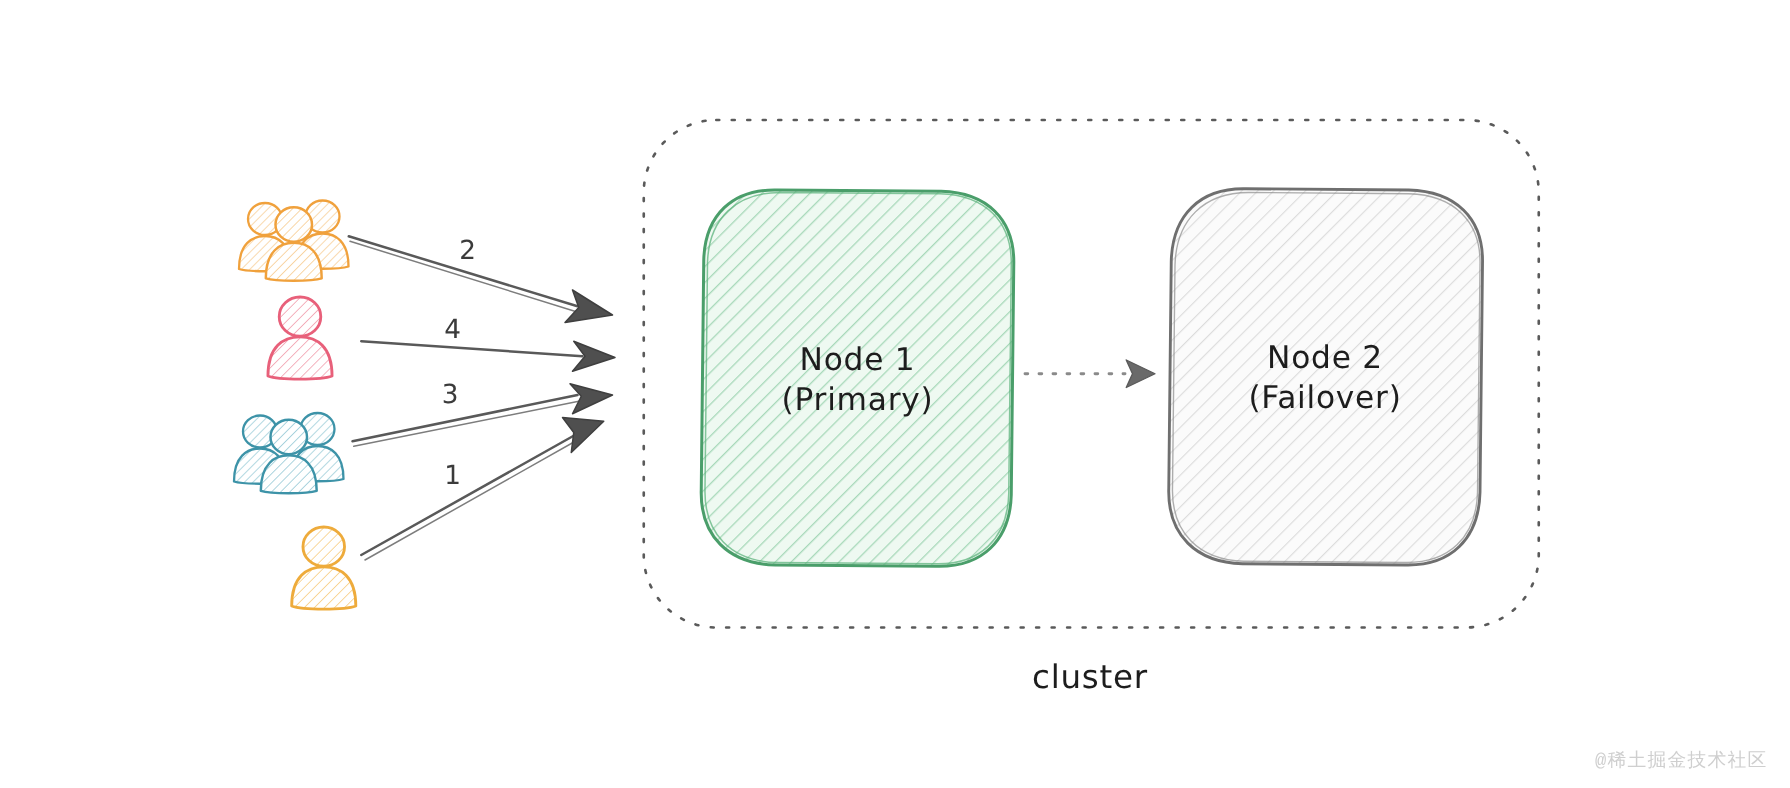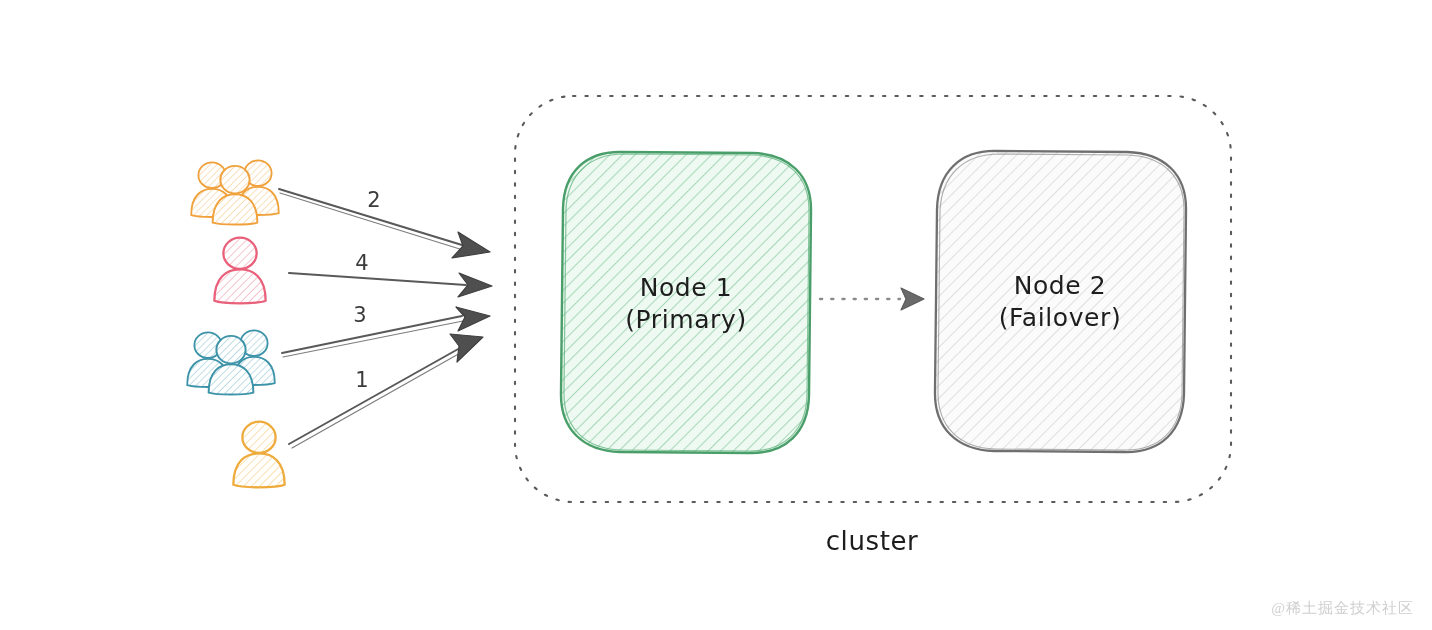--- a/index.html
+++ b/index.html
@@ -38,21 +38,21 @@
     letter-spacing: 0.6px;
   }
   .edge-num {
     font-size: 21px;
     fill: #3b3b3b;
   }
   .watermark {
     position: absolute;
     right: 18px;
     bottom: 12px;
-    font-family: Liberation Serif, serif;
+    font-family: Liberation Mono, monospace;
     font-size: 15px;
     color: #cfcfcf;
     letter-spacing: 1px;
     white-space: nowrap;
   }
 </style>
 </head>
 <body>
 
 <div id="stage">

